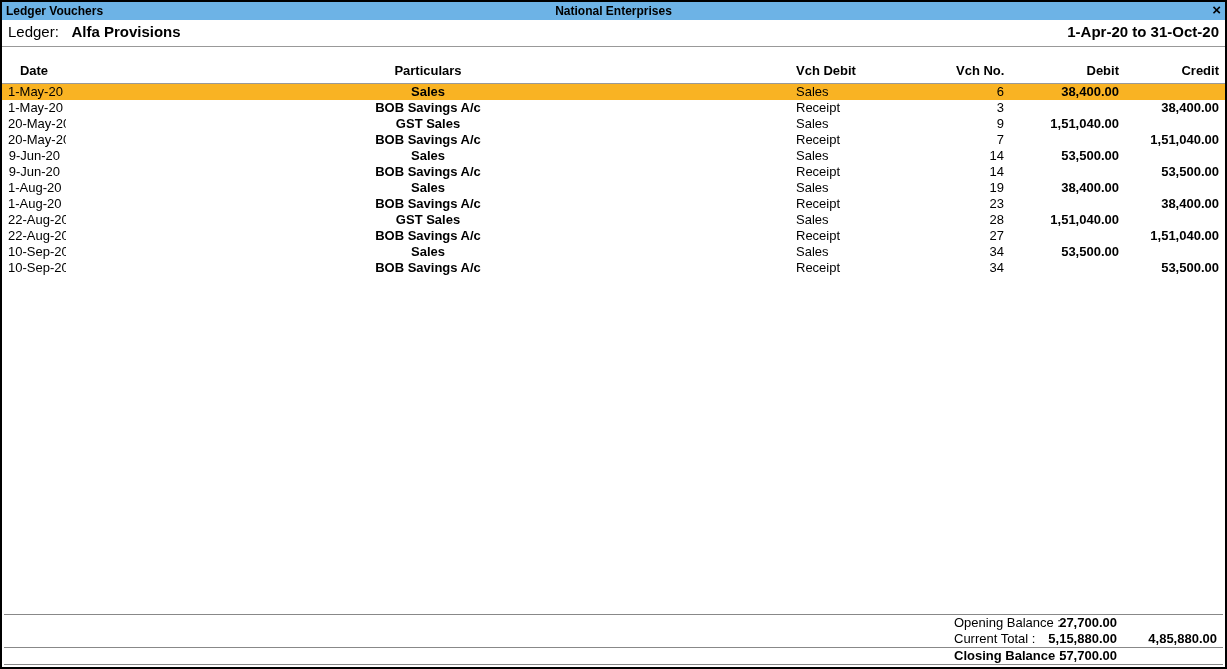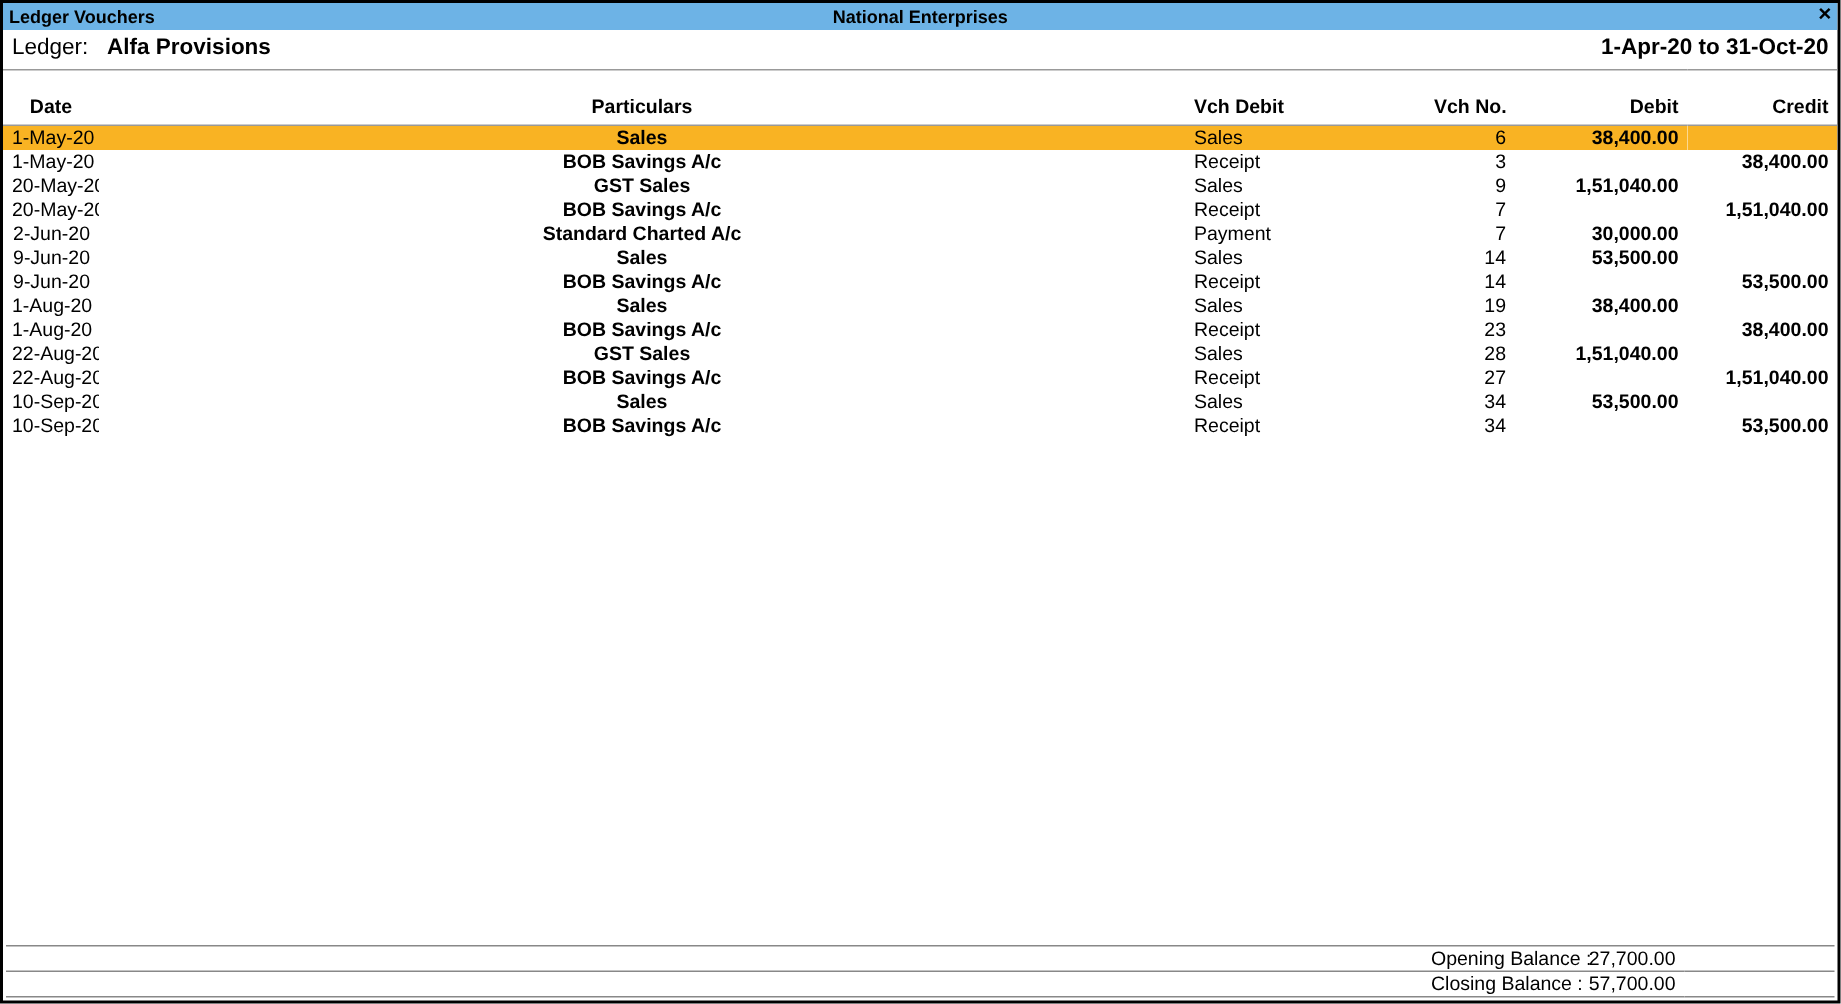--- a/index.html
+++ b/index.html
@@ -84,21 +84,21 @@
   }
   .footer td {
     padding: 0 6px;
     font-size: 13px;
     text-align: right;
     line-height: 16px;
     white-space: nowrap;
   }
   .footer .lbl { font-weight: normal; }
   .footer .val { font-weight: normal; }
-  .footer .bold { font-weight: normal; }
+  .footer .bold { font-weight: bold; }
   .footer tr.closing td { border-top: 1px solid #888; border-bottom: 1px solid #888; }
 </style>
 </head>
 <body>
 
 <div class="titlebar">
   <span class="left">Ledger Vouchers</span>
   <span class="center">National Enterprises</span>
   <span class="close">×</span>
 </div>
@@ -170,28 +170,20 @@
         </tr>
         <tr>
           <td class="col-date">20-May-20</td>
           <td class="col-part">BOB Savings A/c</td>
           <td class="col-vchtype">Receipt</td>
           <td class="col-vchno">7</td>
           <td class="col-debit" style="font-weight: bold;"></td>
           <td class="col-credit" style="font-weight: bold;">1,51,040.00</td>
         </tr>
         <tr>
-          <td class="col-date">2-Jun-20</td>
-          <td class="col-part">Standard Charted A/c</td>
-          <td class="col-vchtype">Payment</td>
-          <td class="col-vchno">7</td>
-          <td class="col-debit" style="font-weight: bold;">30,000.00</td>
-          <td class="col-credit" style="font-weight: bold;"></td>
-        </tr>
-        <tr>
           <td class="col-date">9-Jun-20</td>
           <td class="col-part">Sales</td>
           <td class="col-vchtype">Sales</td>
           <td class="col-vchno">14</td>
           <td class="col-debit" style="font-weight: bold;">53,500.00</td>
           <td class="col-credit" style="font-weight: bold;"></td>
         </tr>
         <tr>
           <td class="col-date">9-Jun-20</td>
           <td class="col-part">BOB Savings A/c</td>
@@ -264,20 +256,28 @@
     </colgroup>
     <tbody>
         <tr>
       <td></td>
           <td></td>
           <td></td>
       <td class="lbl">Opening Balance :</td>
       <td class="val bold">27,700.00</td>
       <td class="val bold"></td>
     </tr>
+    <tr>
+      <td></td>
+          <td></td>
+          <td></td>
+      <td class="lbl">Current Total :</td>
+      <td class="val bold">5,15,880.00</td>
+      <td class="val bold">4,85,880.00</td>
+    </tr>
     <tr class="closing">
       <td></td>
           <td></td>
           <td></td>
       <td class="lbl bold">Closing Balance :</td>
       <td class="val bold">57,700.00</td>
       <td class="val bold"></td>
     </tr>
   </tbody>
     </table>

